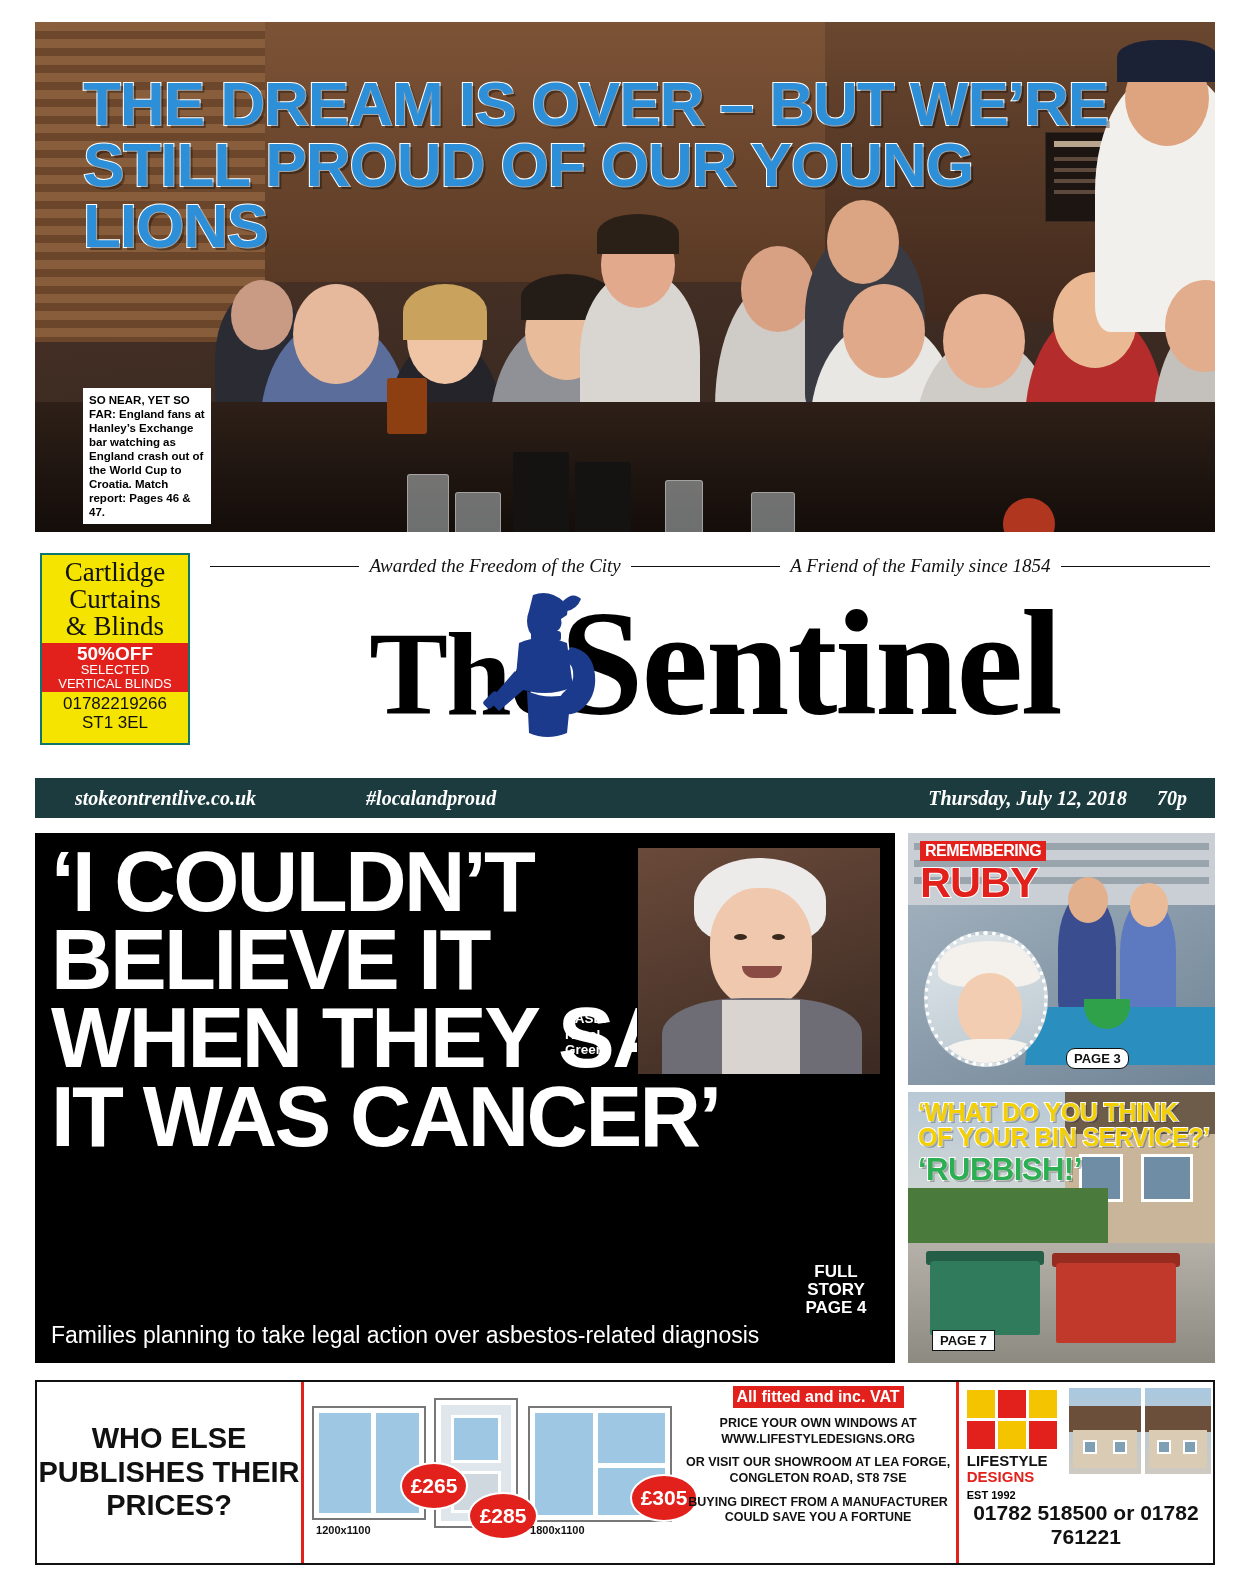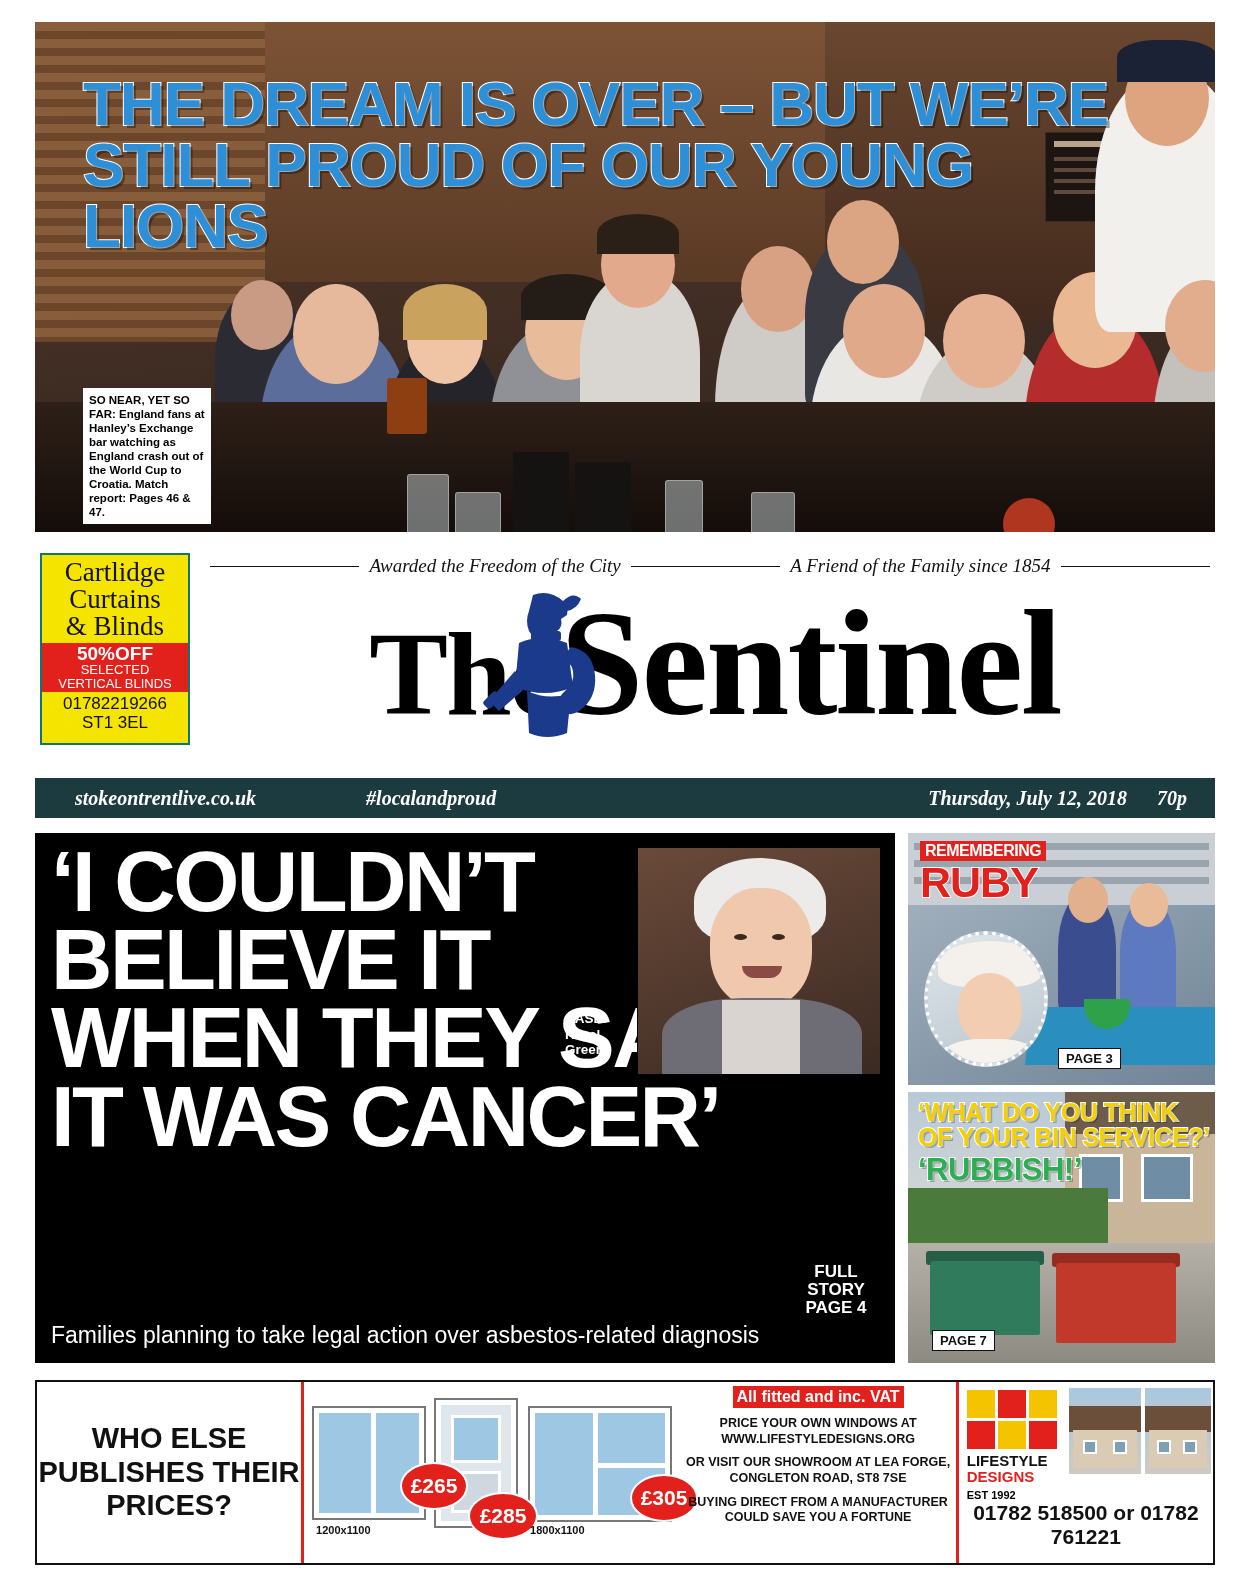--- a/index.html
+++ b/index.html
@@ -220,21 +220,21 @@
     border-radius:50%; background:linear-gradient(160deg,#dfe6ea,#b9c6cf);
     border:4px dotted #fff; overflow:hidden;
   }
   .ro-hat { position:absolute; left:10px; top:6px; width:104px; height:46px; background:#f4f1ec; border-radius:50% 50% 30% 30%; }
   .ro-face { position:absolute; left:30px; top:38px; width:64px; height:72px; background:#f3cdb1; border-radius:48%; }
   .ro-body { position:absolute; left:14px; top:104px; width:96px; height:40px; background:#f6f3ee; border-radius:40% 40% 0 0; }
   .page-tag {
     position:absolute; background:#fff; color:#111; font-weight:bold; font-size:13px;
     padding:2px 7px; border:1px solid #111;
   }
-  .ruby-pagetag { left:150px; bottom:16px; }
+  .ruby-pagetag { left:158px; bottom:16px;border-radius:9px; }
 
   .panel-bin {
     position:absolute; left:908px; top:1092px; width:307px; height:271px;
     background:#d8d2c8; overflow:hidden;
   }
   .bin-sky { position:absolute; left:0; top:0; width:100%; height:130px; background:linear-gradient(180deg,#b8c9d6,#d6d9d4); }
   .bin-house { position:absolute; right:0; top:0; width:150px; height:160px; background:#c9b59a; }
   .bin-roof { position:absolute; right:0; top:0; width:150px; height:42px; background:#6e5c4a; }
   .bin-win { position:absolute; background:#6f8ea6; border:3px solid #fff; }
   .bw1 { right:22px; top:62px; width:52px; height:48px; }

